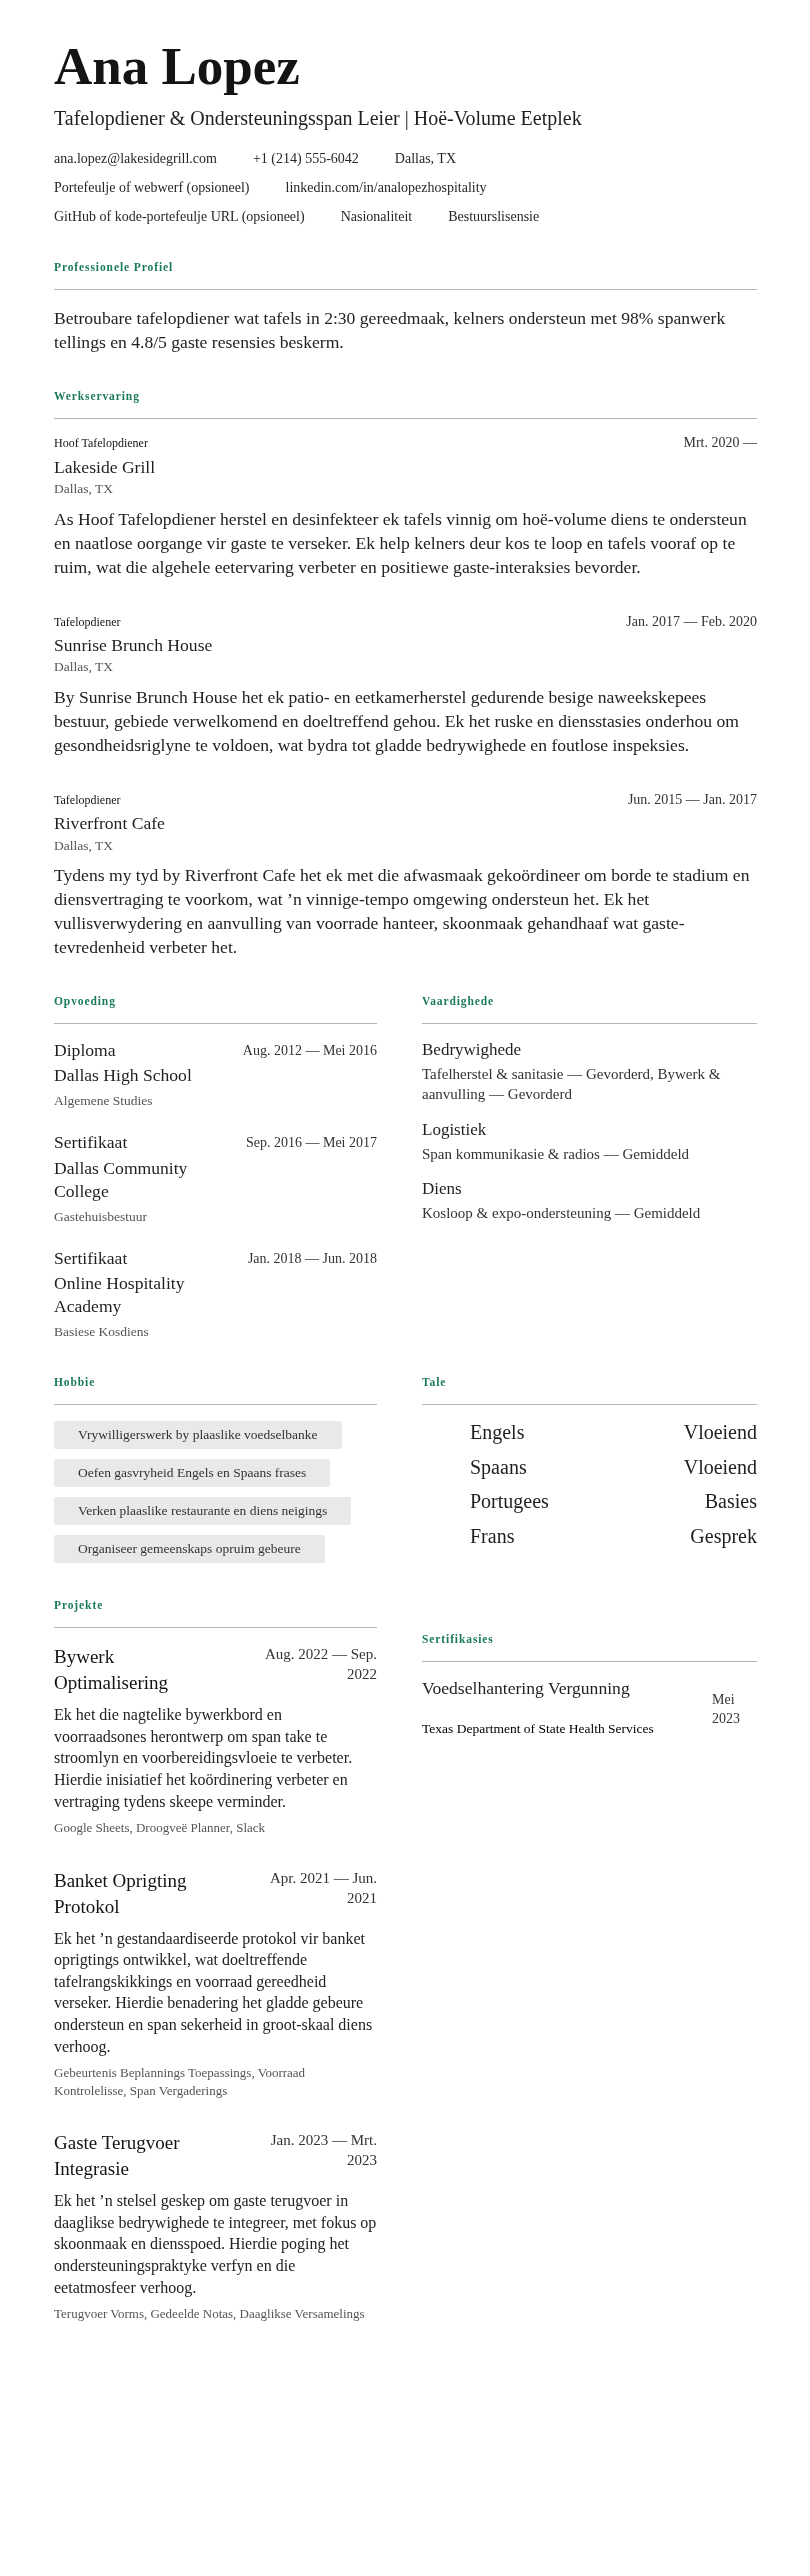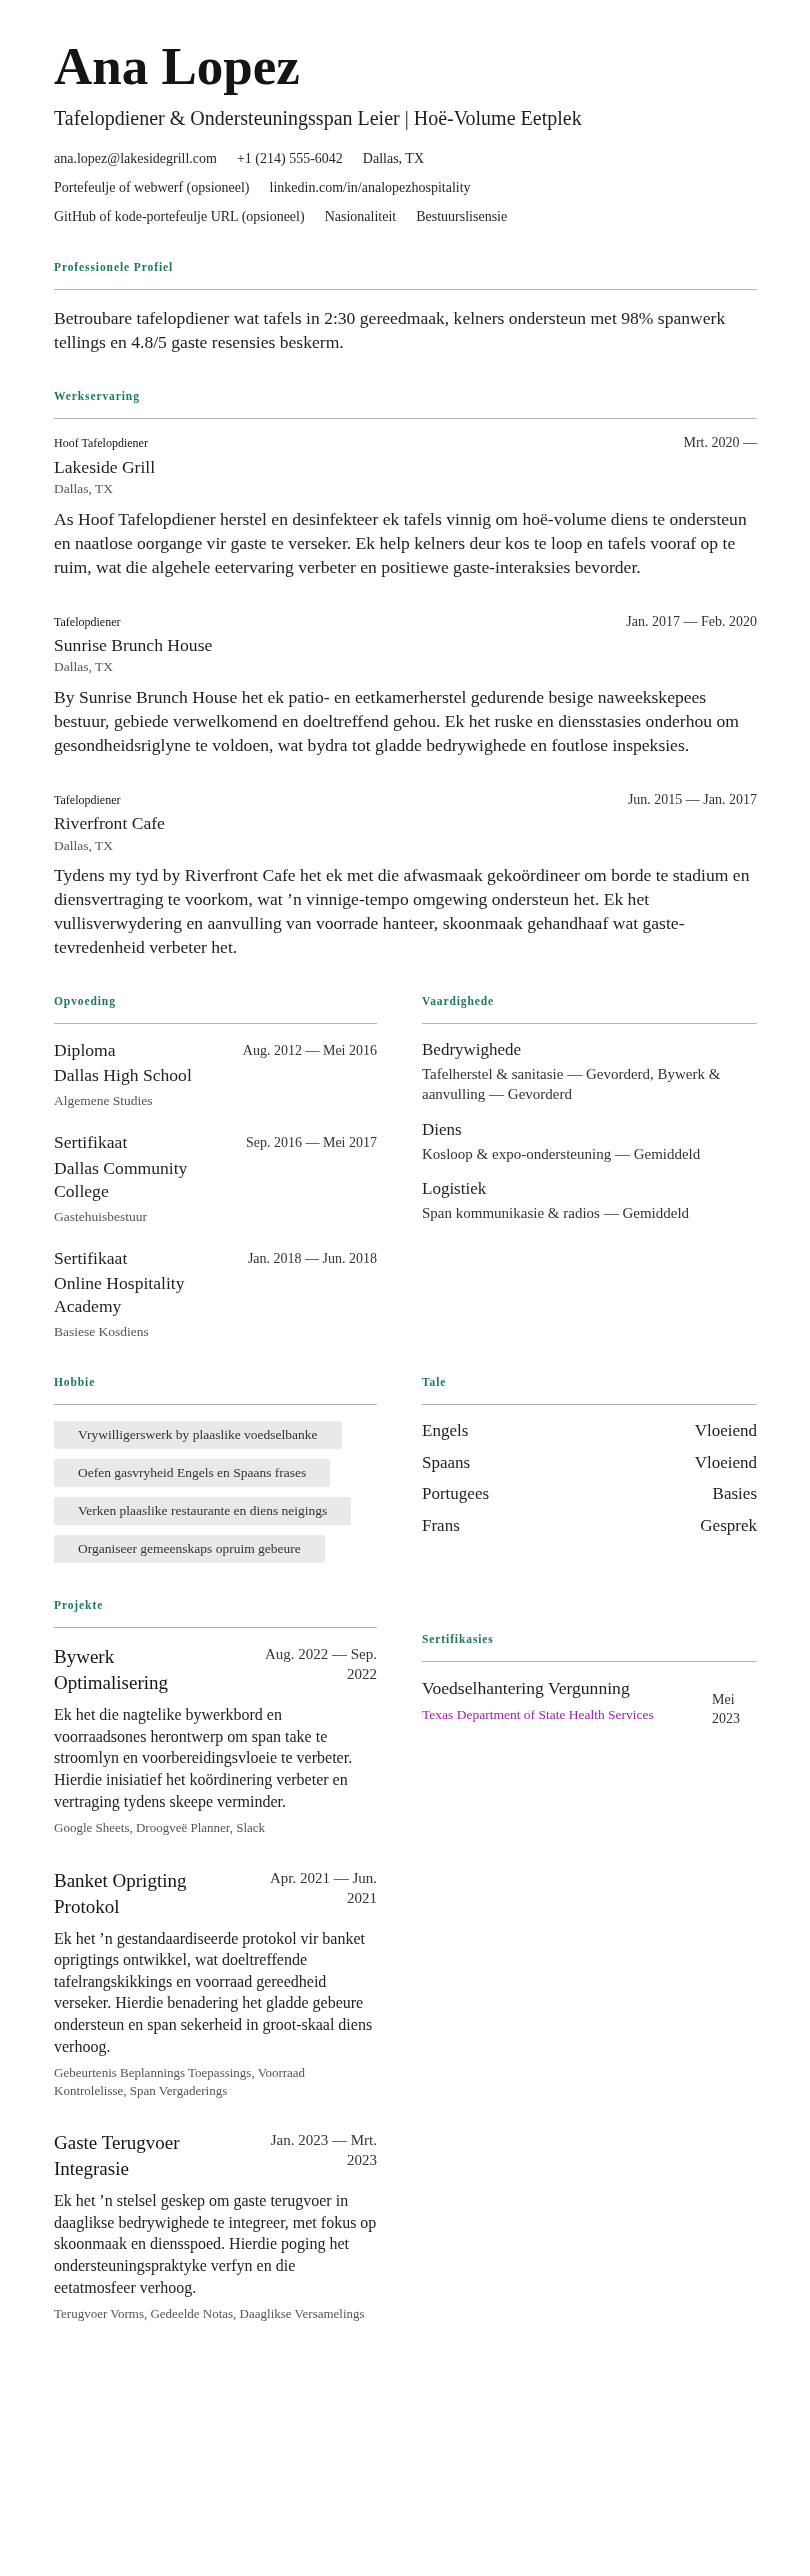--- a/index.html
+++ b/index.html
@@ -8,21 +8,21 @@
     width:811px; min-height:2576px;
     font-family:"Liberation Serif","DejaVu Serif",serif;
     color:#1f1f1f;
   }
   .page { padding:39px 54px 41px 54px; }
 
   
   .name { font-size:53px; font-weight:600; color:#141414; line-height:1.05; }
   .subtitle { font-size:20px; color:#1f1f1f; margin-top:12px; }
   .contact-block { margin-top:21.6px; }
-  .contact-row { display:flex; gap:20px; font-size:14px; color:#262626; margin-top:13px; }
+  .contact-row { display:flex; gap:36px; font-size:14px; color:#262626; margin-top:13px; }
   .contact-row:first-child { margin-top:0; }
 
   
   .section { margin-top:36px; }
   .sec-head {
     font-size:11.5px; font-weight:700; color:#1b7a5e;
     letter-spacing:0.9px;
     padding-bottom:16px; border-bottom:0.7px solid #aeb6b2;
   }
   .sec-body { margin-top:16px; }
@@ -60,38 +60,38 @@
   .skill-items { font-size:15px; line-height:20px; color:#333333; margin-top:4px; }
 
   
   .chip {
     display:table; background:#e9e9e9; border-radius:2px;
     padding:6px 24px; font-size:13.5px; color:#333333; margin-bottom:10px;
   }
   .chip:last-child { margin-bottom:0; }
 
   
-  .lang-row { display:flex; justify-content:space-between; font-size:17px; margin-bottom:11.5px; }
+  .lang-row { display:flex; justify-content:space-between; font-size:20px; margin-bottom:11.5px;margin-left:48px; }
   .lang-row:last-child { margin-bottom:0; }
   .lang-level { color:#222222; }
 
   
   .proj { margin-bottom:31px; }
   .proj:last-child { margin-bottom:0; }
   .proj-head { display:flex; justify-content:space-between; }
   .proj-title { width:170px; font-size:19px; line-height:26px; color:#141414; }
   .proj-date { width:130px; font-size:15px; line-height:20px; color:#333333; text-align:right; }
   .proj-desc { font-size:16px; line-height:21.6px; color:#222222; margin-top:8px; }
   .proj-tools { font-size:13px; line-height:17.6px; color:#555555; margin-top:6.8px; }
 
   
   .cert { display:flex; }
   .cert-main { flex:1; padding-right:16px; }
   .cert-name { font-size:17.6px; }
-  .cert-issuer { font-size:13.5px; line-height:19px; color:#a21caf; margin-top:6px; }
+  .cert-issuer { font-size:13.5px; line-height:19px; color:#000000; margin-top:20px; }
   .cert-date { width:45px; font-size:14px; line-height:19px; color:#333333;margin-top:12px; }
 </style>
 </head>
 <body>
 
 <div class="page">
 
   <header>
     <h1 class="name">Ana Lopez</h1>
     <div class="subtitle">Tafelopdiener &amp; Ondersteuningsspan Leier | Hoë-Volume Eetplek</div>
@@ -198,27 +198,27 @@
       <section>
         <h2 class="sec-head">Vaardighede</h2>
         <div class="sec-body">
 
           <div class="skill-group">
             <div class="skill-cat">Bedrywighede</div>
             <div class="skill-items">Tafelherstel &amp; sanitasie — Gevorderd, Bywerk &amp; aanvulling — Gevorderd</div>
           </div>
 
           <div class="skill-group">
+            <div class="skill-cat">Logistiek</div>
+            <div class="skill-items">Span kommunikasie &amp; radios — Gemiddeld</div>
+          </div>
+
+          <div class="skill-group">
             <div class="skill-cat">Diens</div>
             <div class="skill-items">Kosloop &amp; expo-ondersteuning — Gemiddeld</div>
-          </div>
-
-          <div class="skill-group">
-            <div class="skill-cat">Logistiek</div>
-            <div class="skill-items">Span kommunikasie &amp; radios — Gemiddeld</div>
           </div>
 
         </div>
       </section>
     </div>
   </div>
 
   <div class="cols">
     <div class="col-l">
       <section>

